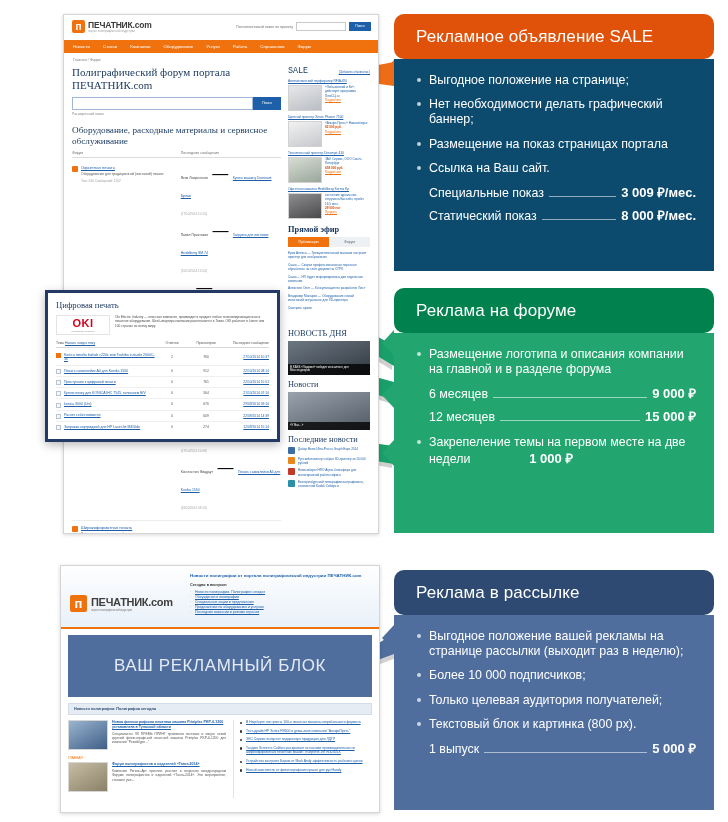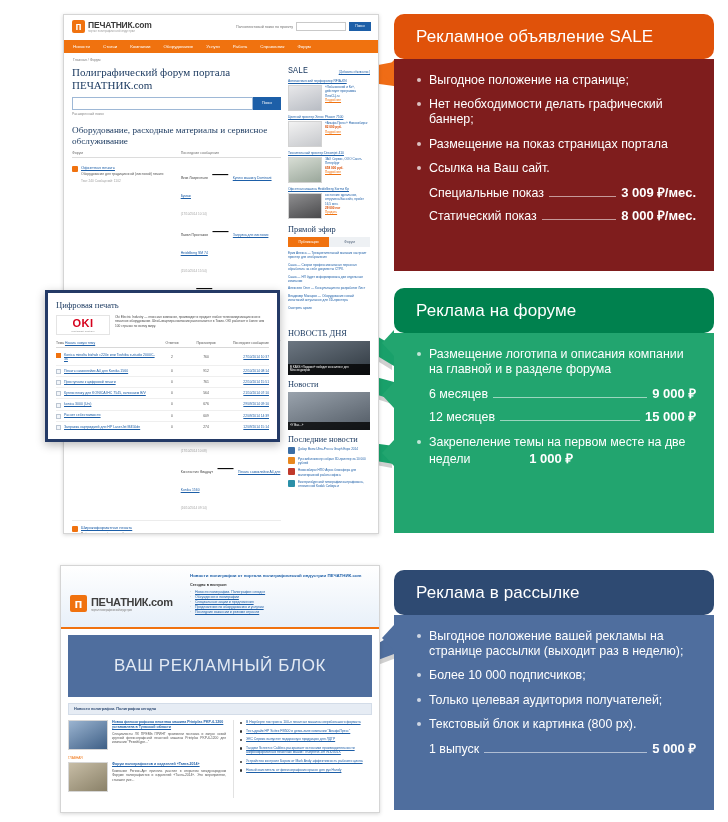--- a/index.html
+++ b/index.html
@@ -45,21 +45,21 @@
   
   .notch { position: absolute; left: -12px; width: 12px; height: 26px; }
   .notch::before {
     content: ""; position: absolute; inset: 0;
     clip-path: polygon(100% 0, 0 50%, 100% 100%);
   }
 
   
   #panel-sale { left: 394px; top: 14px; width: 320px; height: 255px; }
   #panel-sale .head { background: #e0520a; }
-  #panel-sale .body { background: #7f1d1d; height: calc(100% - 43px); }
+  #panel-sale .body { background: #0c4a6e; height: calc(100% - 43px); }
   #panel-sale .notch::before { background: #ef6c16; }
 
   
   #panel-forum { left: 394px; top: 288px; width: 320px; height: 243px; }
   #panel-forum .head { background: #00814e; }
   #panel-forum .body { background: #22a56f; height: calc(100% - 43px); }
   #panel-forum .notch::before { background: #22a56f; }
 
   
   #panel-mail { left: 394px; top: 570px; width: 320px; height: 238px; }
@@ -402,21 +402,21 @@
             <div class="sale-pic p4"></div>
             <div class="sale-meta">
               <div>состояние идеальное, отгружена Бассейн, пробег 16,5 млн.</div>
               <div class="price">29 000 eur</div>
               <div class="more">Продать</div>
             </div>
           </div>
         </div>
 
         <div class="side-h" style="margin-top:6px;">
-          <span style="font-family:'Liberation Serif',serif;">Прямой эфир</span>
+          <span style="font-family:'Liberation Serif',serif;font-weight:bold;">Прямой эфир</span>
         </div>
         <div class="tabs">
           <div class="t on">Публикации</div>
           <div class="t off">Форум</div>
         </div>
         <div class="live-it">Ерик Алекса — Трехцветительный мальчик настроит принтер для отображения</div>
         <div class="live-it">Саша — Скорая профессиональная персонал обработать на себя документы СТРК.</div>
         <div class="live-it">Саша — НЛ будет информирована две отдельные компании</div>
         <div class="live-it">Алексеев Олег — Консультация по разработке Лист</div>
         <div class="live-it">Владимир Макаров — Оборудование новый испытаний актуальное для 3D-принтера</div>

